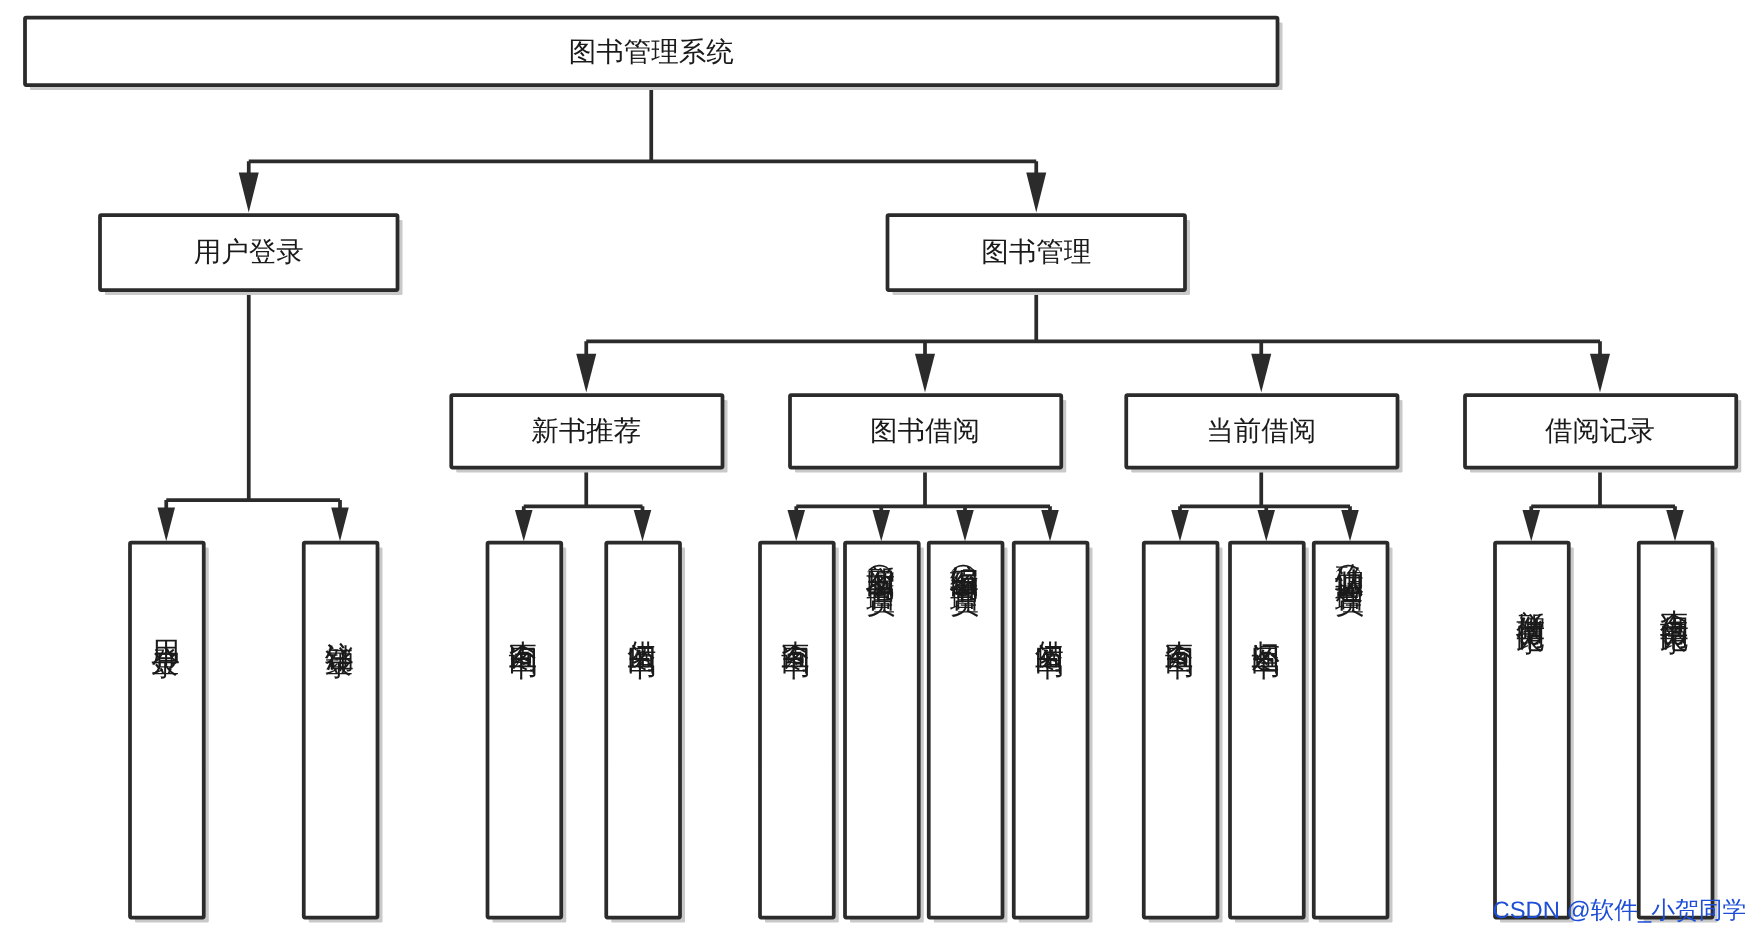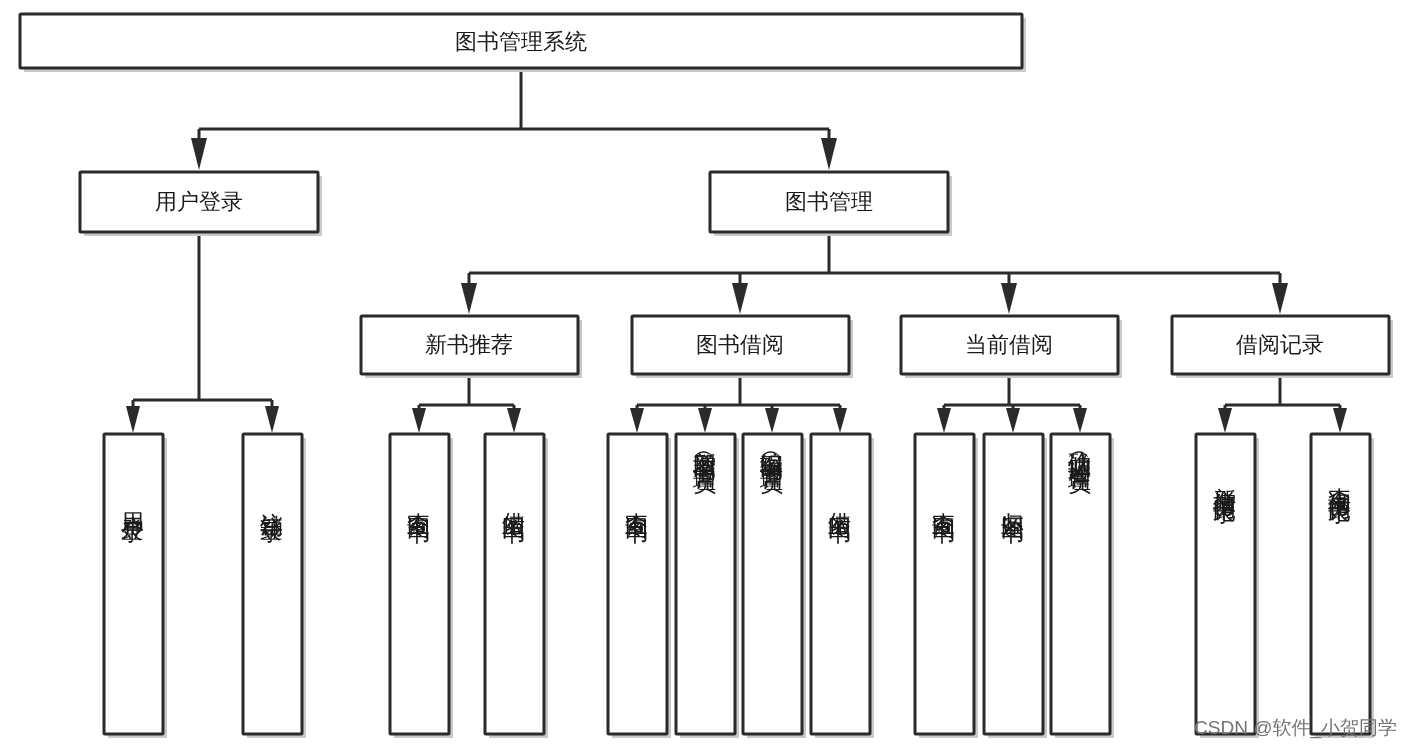--- a/index.html
+++ b/index.html
@@ -51,21 +51,21 @@
   .arrow-head {
     fill: #2b2b2b;
     stroke: none;
   }
   .watermark {
     position: absolute;
     right: 8px;
     bottom: 6px;
     font-family: "Liberation Sans", "DejaVu Sans", sans-serif;
     font-size: 19px;
-    color: #737373;
+    color: #1d4ed8;
     white-space: nowrap;
     user-select: none;
   }
 </style>
 </head>
 <body>
 
 <svg id="diagram" viewBox="0 0 1405 747">
 
   <g>

